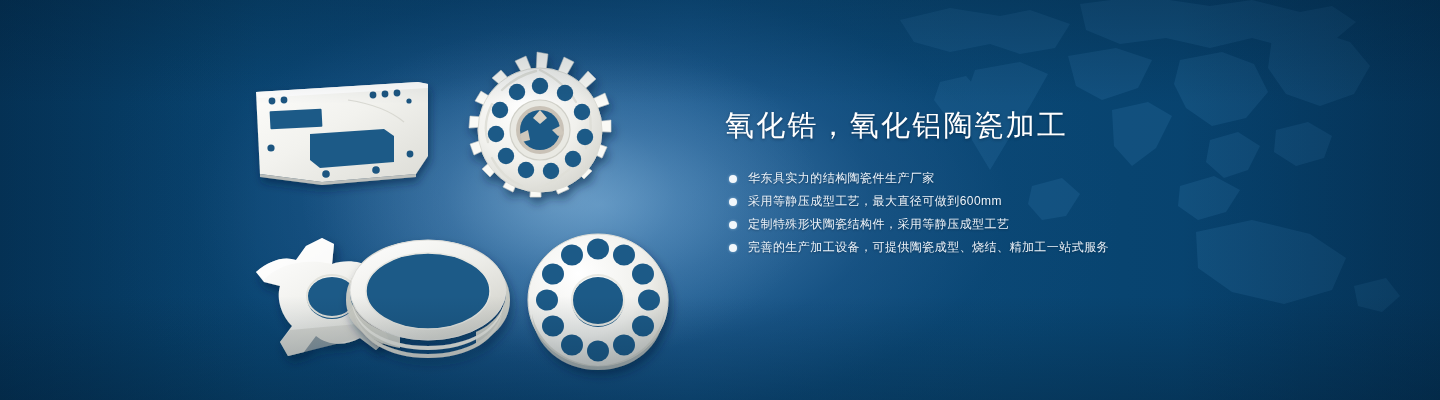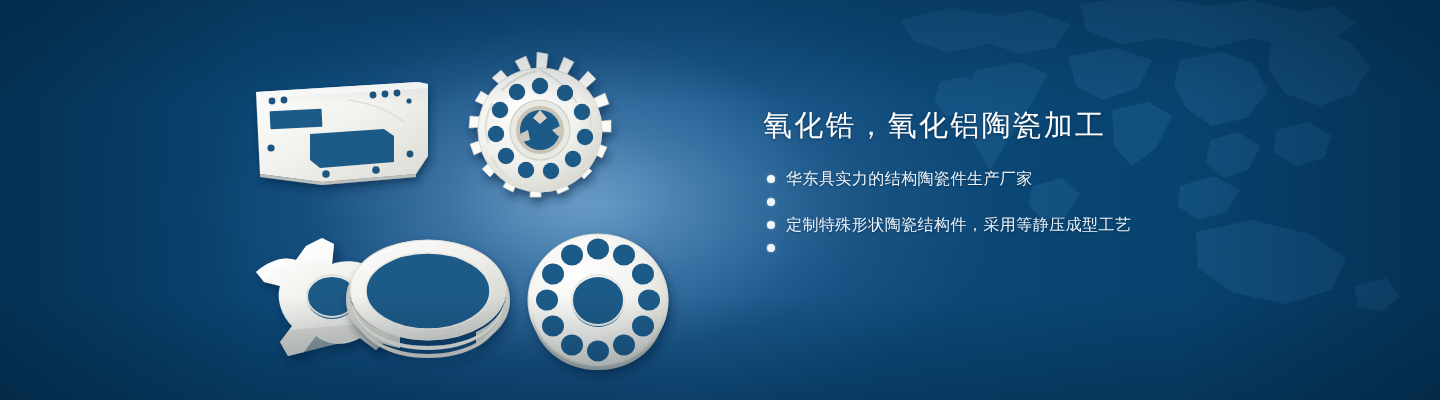--- a/index.html
+++ b/index.html
@@ -44,36 +44,36 @@
     opacity:.30;
   }
   .bg-map path{fill:#2a6ea0;}
 
   
   .products{position:absolute;left:0;top:0;width:720px;height:400px;}
   .prod{position:absolute;}
   .prod svg{display:block;overflow:visible;}
 
   
-  .copy{position:absolute;left:763px;top:108px;width:620px;}
+  .copy{position:absolute;left:725px;top:108px;width:620px;}
   .headline{
     color:#ffffff;
     font-size:29px;
     letter-spacing:2.2px;
     line-height:1.22;
     font-weight:400;
     white-space:nowrap;
     text-shadow:0 1px 3px rgba(0,20,40,.45);
   }
   .bullets{list-style:none;margin:24px 0 0 4px;padding:0;}
   .bullet{
     display:flex;align-items:center;
     height:23px;
     color:#eef4fa;
-    font-size:16px;
+    font-size:12px;
     letter-spacing:.45px;
     line-height:23px;
     white-space:nowrap;
     text-shadow:0 1px 2px rgba(0,18,36,.4);
   }
   .dot{
     flex:0 0 auto;
     width:8px;height:8px;border-radius:50%;
     background:#f2f7fb;
     margin-right:11px;
@@ -316,24 +316,26 @@
 
   <div class="copy">
     <div class="headline">氧化锆，氧化铝陶瓷加工</div>
     <ul class="bullets">
       <li class="bullet">
         <span class="dot"></span>
         <span>华东具实力的结构陶瓷件生产厂家</span>
       </li>
       <li class="bullet">
         <span class="dot"></span>
+        <span>采用等静压成型工艺，最大直径可做到600mm</span>
       </li>
       <li class="bullet">
         <span class="dot"></span>
         <span>定制特殊形状陶瓷结构件，采用等静压成型工艺</span>
       </li>
       <li class="bullet">
         <span class="dot"></span>
+        <span>完善的生产加工设备，可提供陶瓷成型、烧结、精加工一站式服务</span>
       </li>
     </ul>
   </div>
 
 </div>
 
 </body></html>

